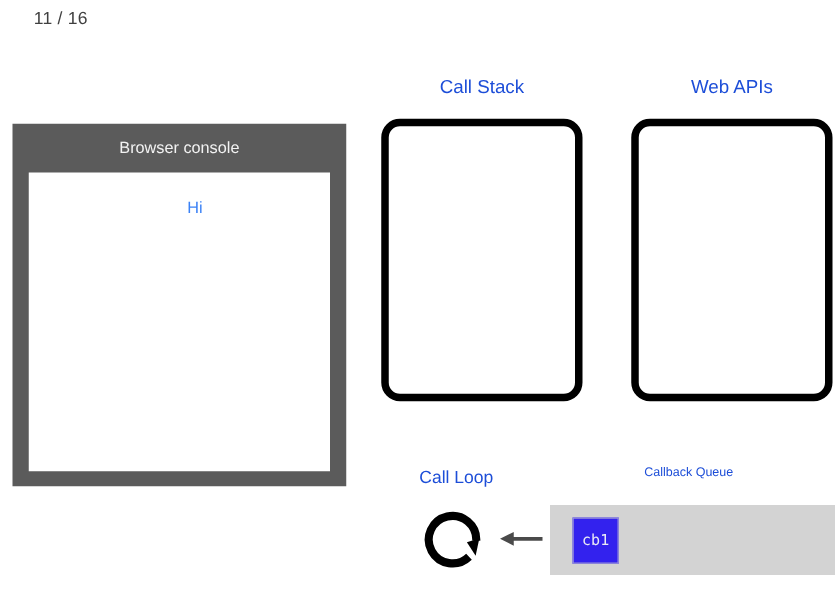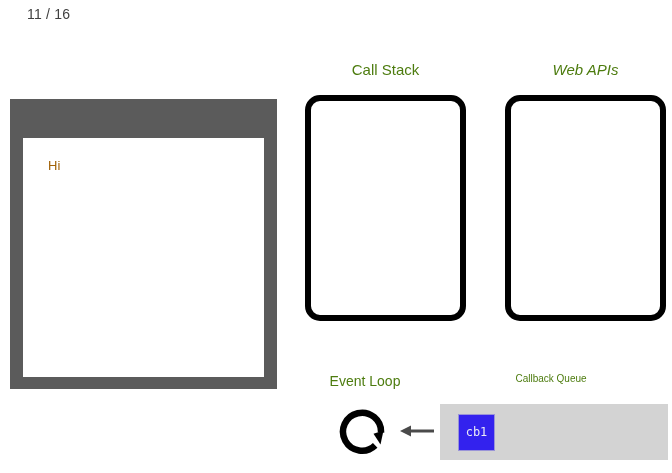--- a/index.html
+++ b/index.html
@@ -53,35 +53,36 @@
     left: 13px;
     top: 39px;
     width: 241px;
     height: 239px;
     background: #ffffff;
     box-sizing: border-box;
     padding: 14px 0 0 25px;
   }
   .console-line {
     font-size: 13px;
-    color: #a16207;
+    color: #3b82f6;
     line-height: 27px;
     white-space: nowrap;
+    text-align: center;
   }
 
   
   .section-caption {
     position: absolute;
     font-size: 15px;
-    color: #4d7c0f;
+    color: #1d4ed8;
     white-space: nowrap;
     text-align: center;
   }
   #call-stack-caption  { left: 305px; top: 61px; width: 161px; }
-  #web-apis-caption    { left: 505px; top: 61px; width: 161px; font-style: italic; }
+  #web-apis-caption    { left: 505px; top: 61px; width: 161px; }
   #event-loop-caption  { left: 310px; top: 373px; width: 110px; font-size: 14px; }
   #callback-queue-caption { left: 481px; top: 373px; width: 140px; font-size: 10px; }
 
   
   .round-box {
     position: absolute;
     border: 6px solid #000000;
     border-radius: 15px;
     background: #ffffff;
     box-sizing: border-box;
@@ -132,32 +133,33 @@
     line-height: 35px;
     text-align: center;
   }
 </style>
 </head>
 <body>
 
 <div id="slide-counter">11 / 16</div>
 
 <div id="console-panel">
+  <div id="console-title">Browser console</div>
   <div id="console-body">
     <div class="console-line">Hi</div>
   </div>
 </div>
 
 <div id="call-stack-caption" class="section-caption">Call Stack</div>
 <div id="call-stack-box" class="round-box"></div>
 
 <div id="web-apis-caption" class="section-caption">Web APIs</div>
 <div id="web-apis-box" class="round-box"></div>
 
-<div id="event-loop-caption" class="section-caption">Event Loop</div>
+<div id="event-loop-caption" class="section-caption">Call Loop</div>
 <div id="event-loop-icon">
   <svg width="54" height="54" viewBox="0 0 54 54" aria-hidden="true">
     <path d="M42 28.5 A19 19 0 1 0 36.2 41.4" fill="none" stroke="#000000" stroke-width="6.5" stroke-linecap="butt"></path>
     <polygon points="44.5,26.5 34.5,29.8 41.5,40.5" fill="#000000"></polygon>
   </svg>
 </div>
 
 <div id="queue-arrow">
   <svg width="38" height="22" viewBox="0 0 38 22" aria-hidden="true">
     <line x1="12" y1="11" x2="36" y2="11" stroke="#4a4a4a" stroke-width="3"></line>

